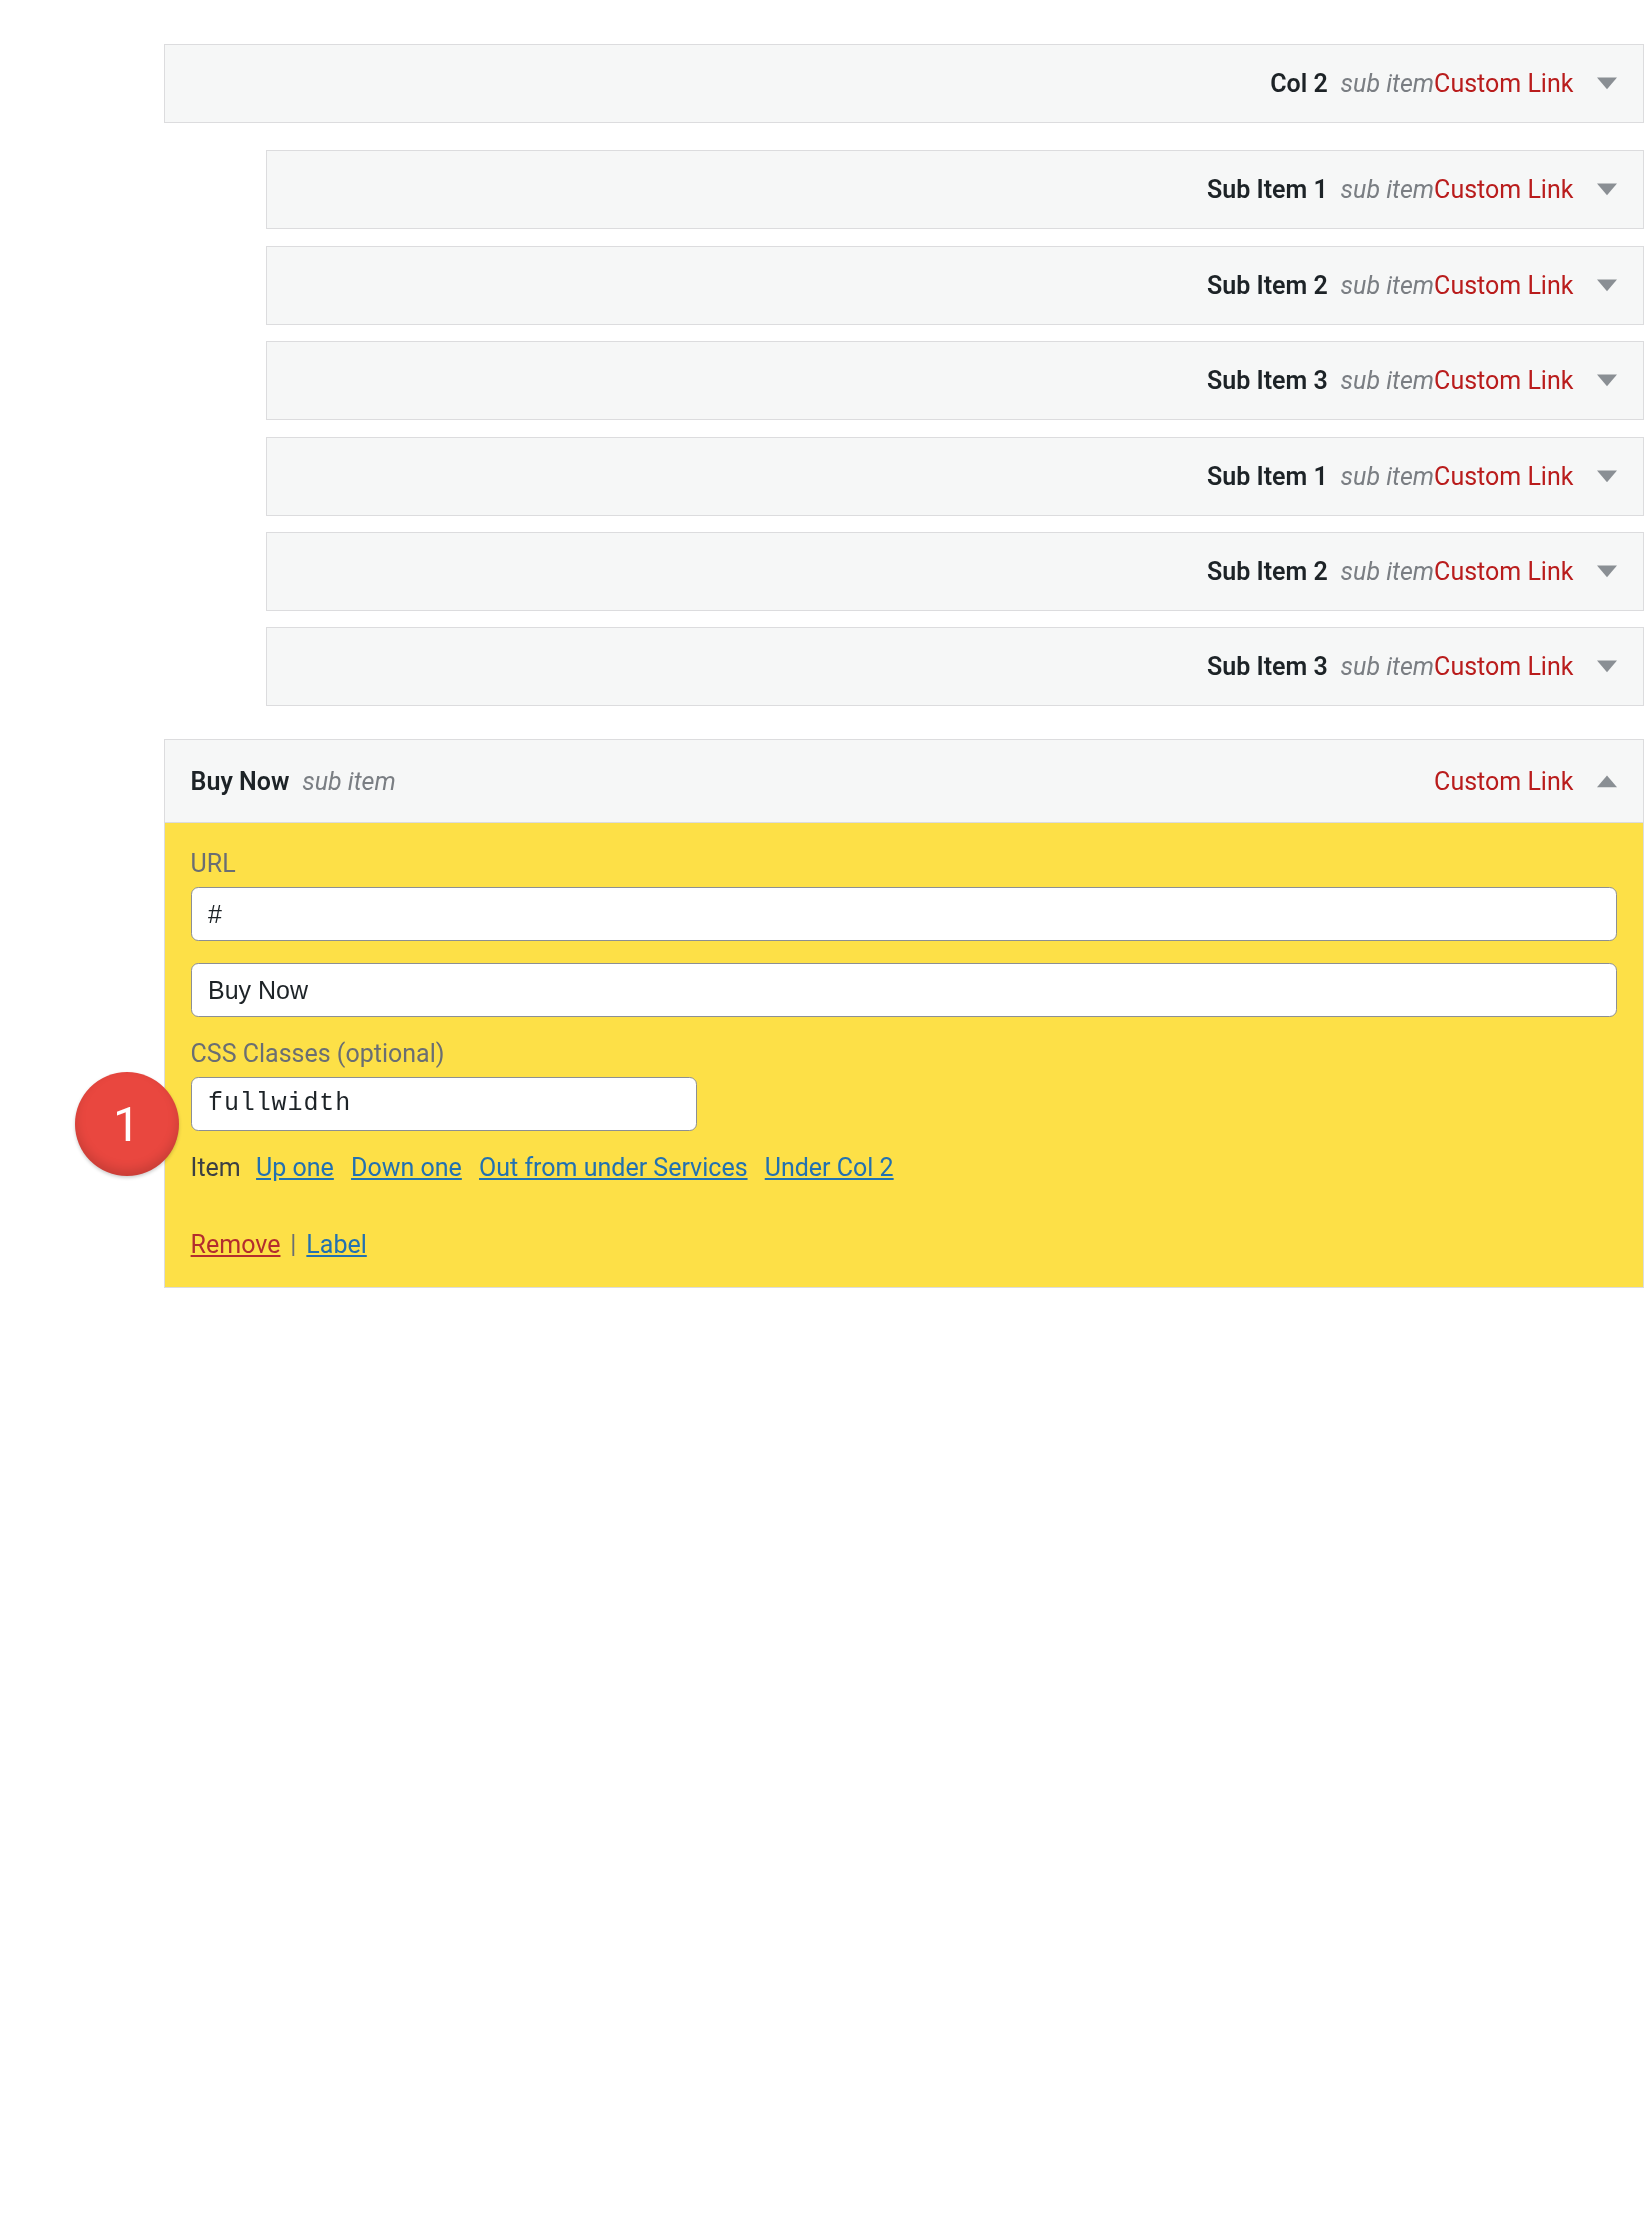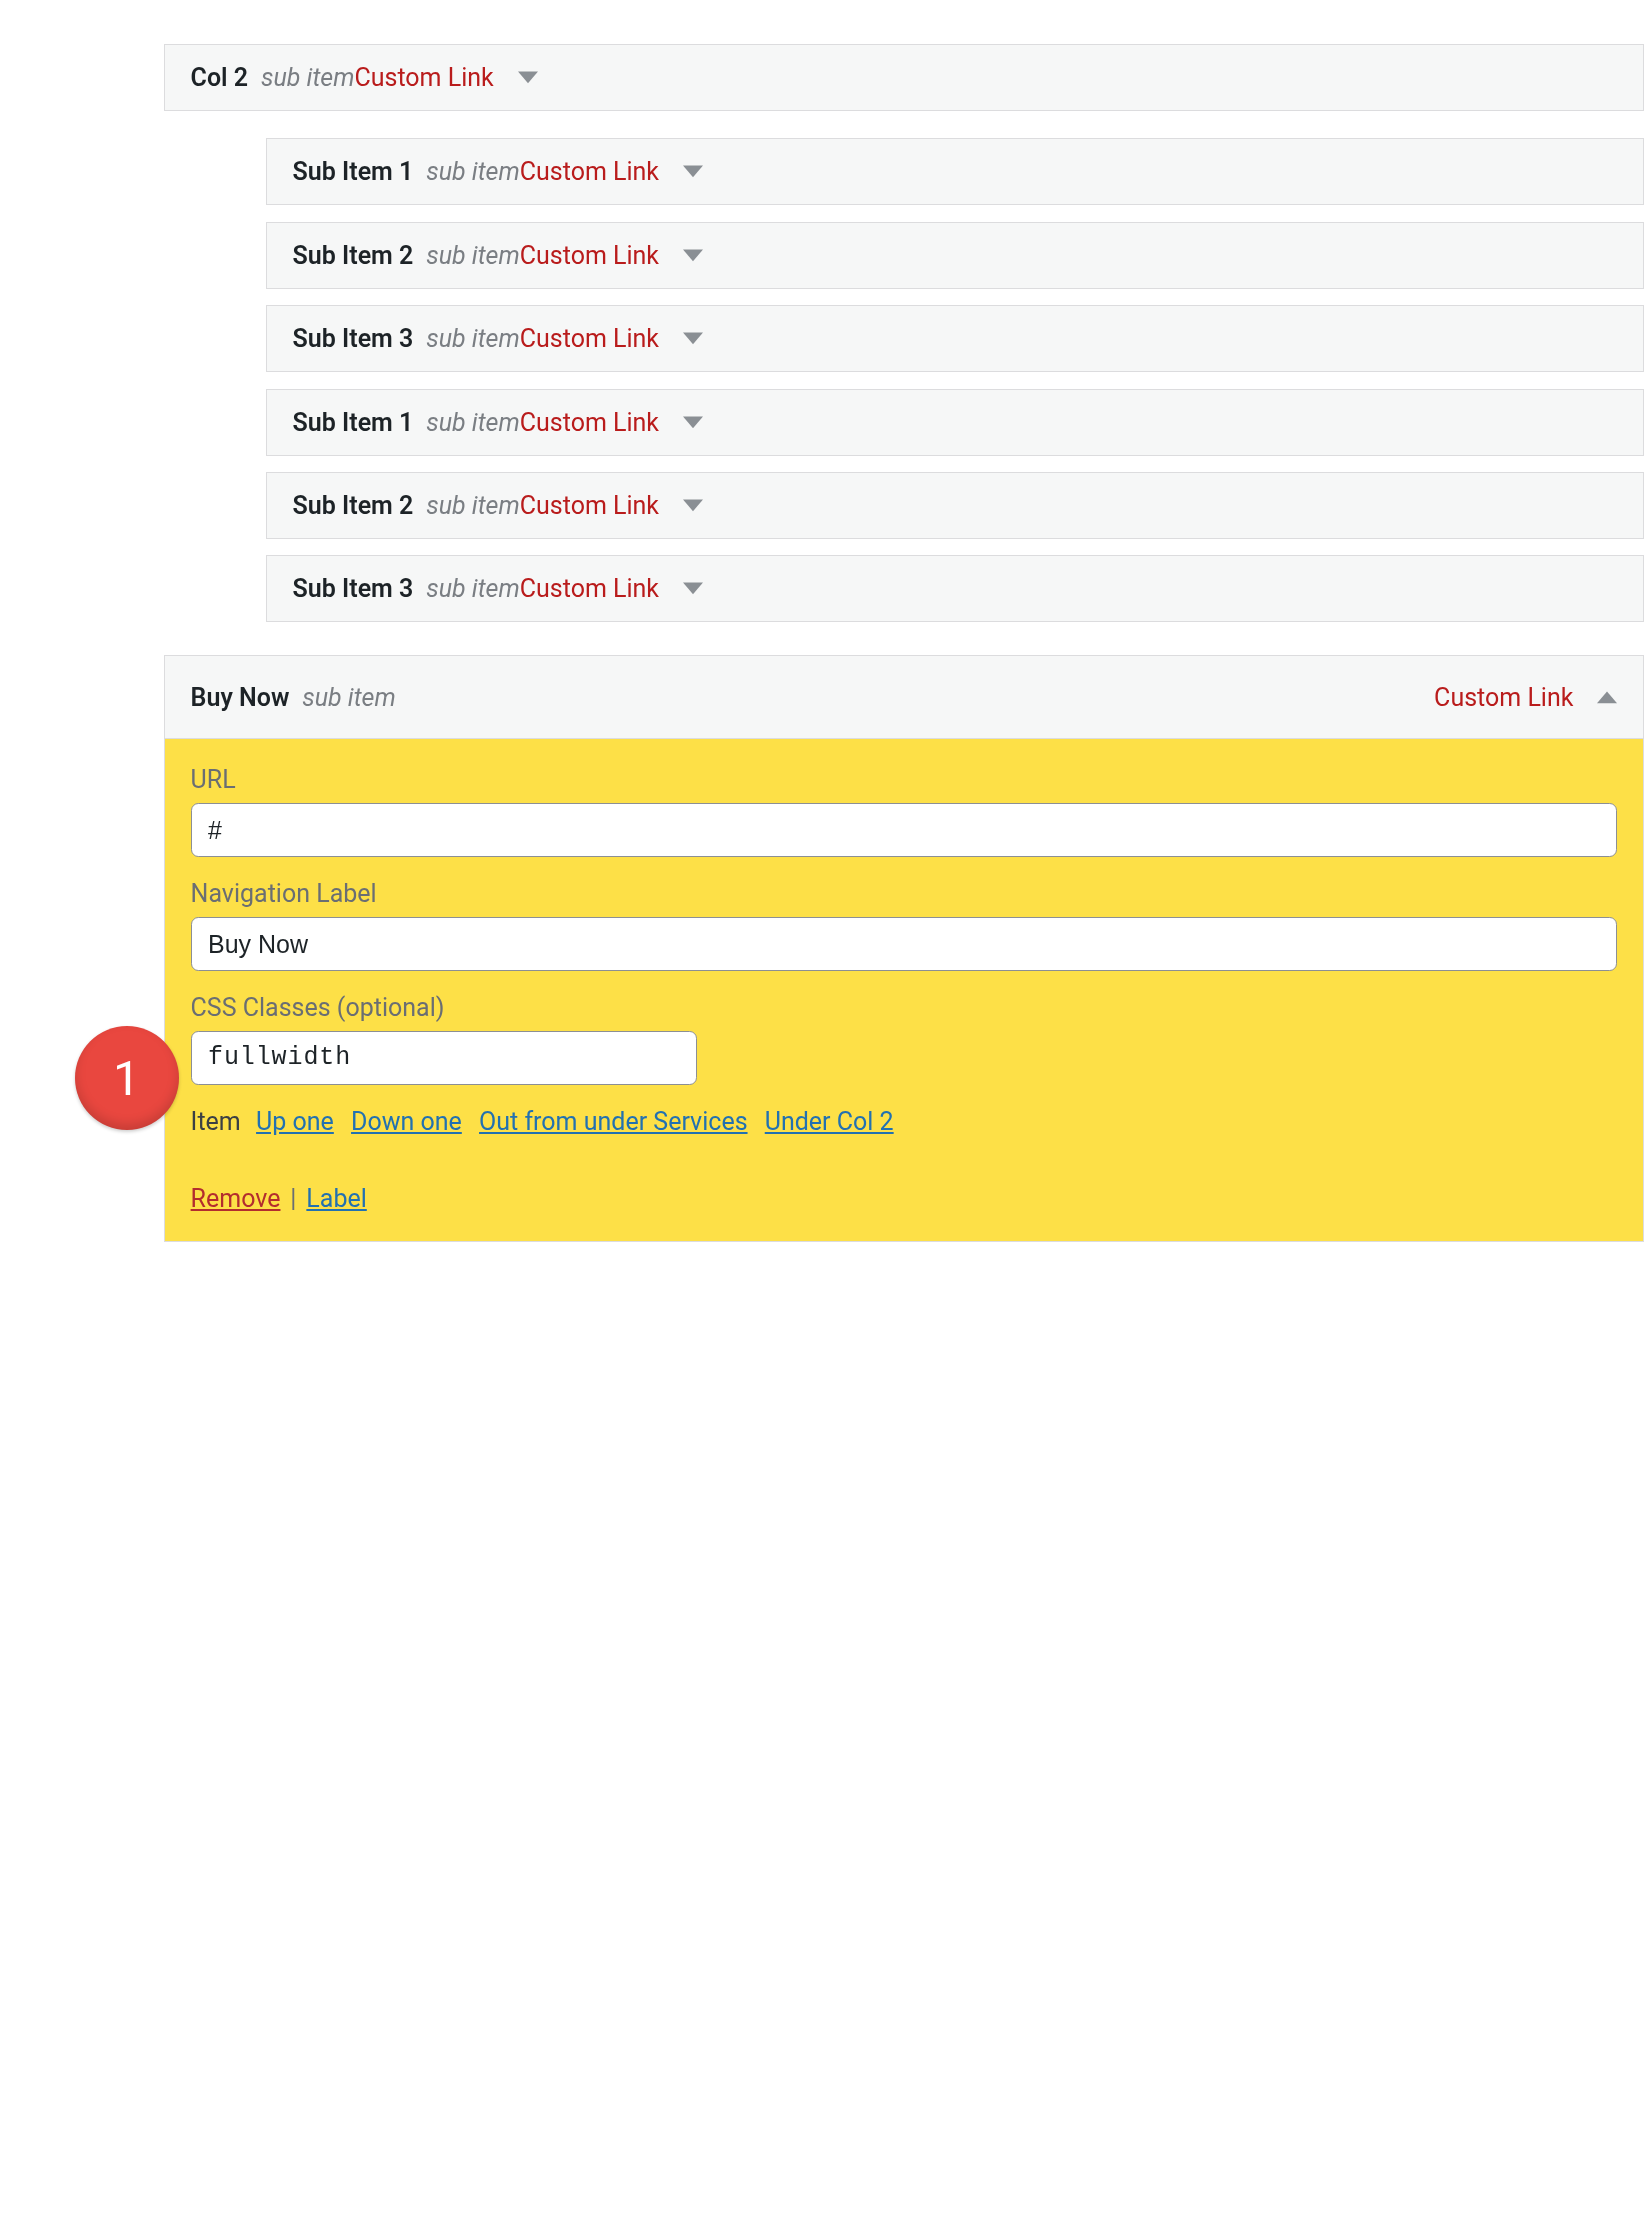--- a/index.html
+++ b/index.html
@@ -9,25 +9,25 @@
       padding: 44px 0 73px 0;
       font-size: 25px;
     }
     .container {
       width: 1480px;
       margin-left: 164px;
     }
     .menu-item {
       display: flex;
       align-items: center;
-      justify-content: flex-start;
+      justify-content: flex-end;
       border: 0.9px solid #dcdcde;
       background: #f6f7f7;
       padding: 0 25.6px;
-      height: 67px;
+      height: 79px;
       cursor: move;
     }
     .menu-item-left {
       display: flex;
       align-items: center;
       gap: 12.8px;
     }
     .item-title {
       font-weight: 600;
       color: #1d2327;
@@ -287,21 +287,20 @@
     </div>
 
     <div class="expanded-body">
 
       <div class="field-group">
         <label class="field-label">URL</label>
         <input class="field-input" type="text" value="#" style="">
       </div>
 
       <div class="field-group">
-        <label class="field-label">Navigation Label</label>
         <input class="field-input" type="text" value="Buy Now" style="">
       </div>
 
       <div class="field-group css-row">
         <div class="annotation-badge">1</div>
         <label class="field-label">CSS Classes (optional)</label>
         <input class="field-input short" type="text" value="fullwidth" style="">
       </div>
 
       <div class="move-row">

